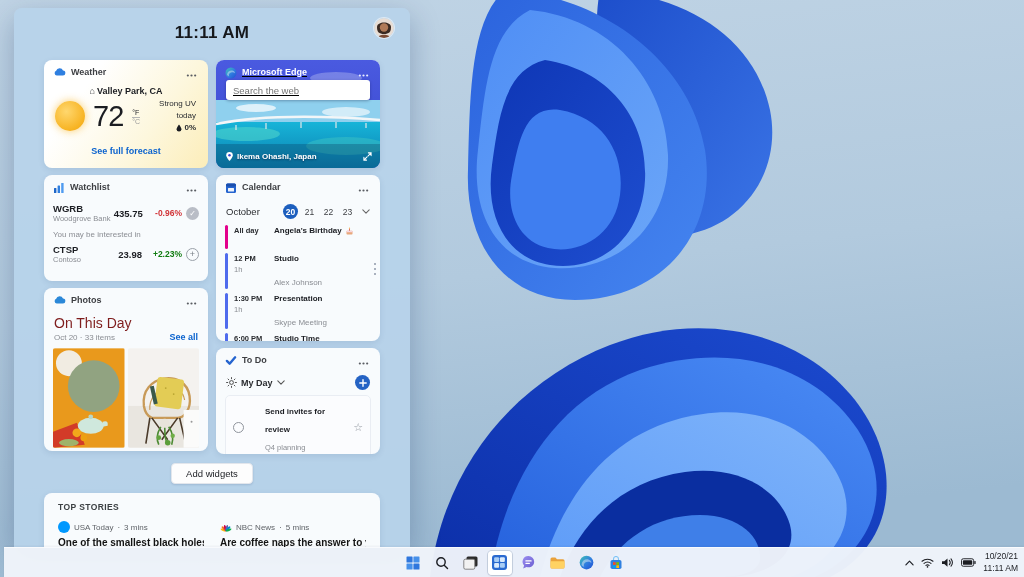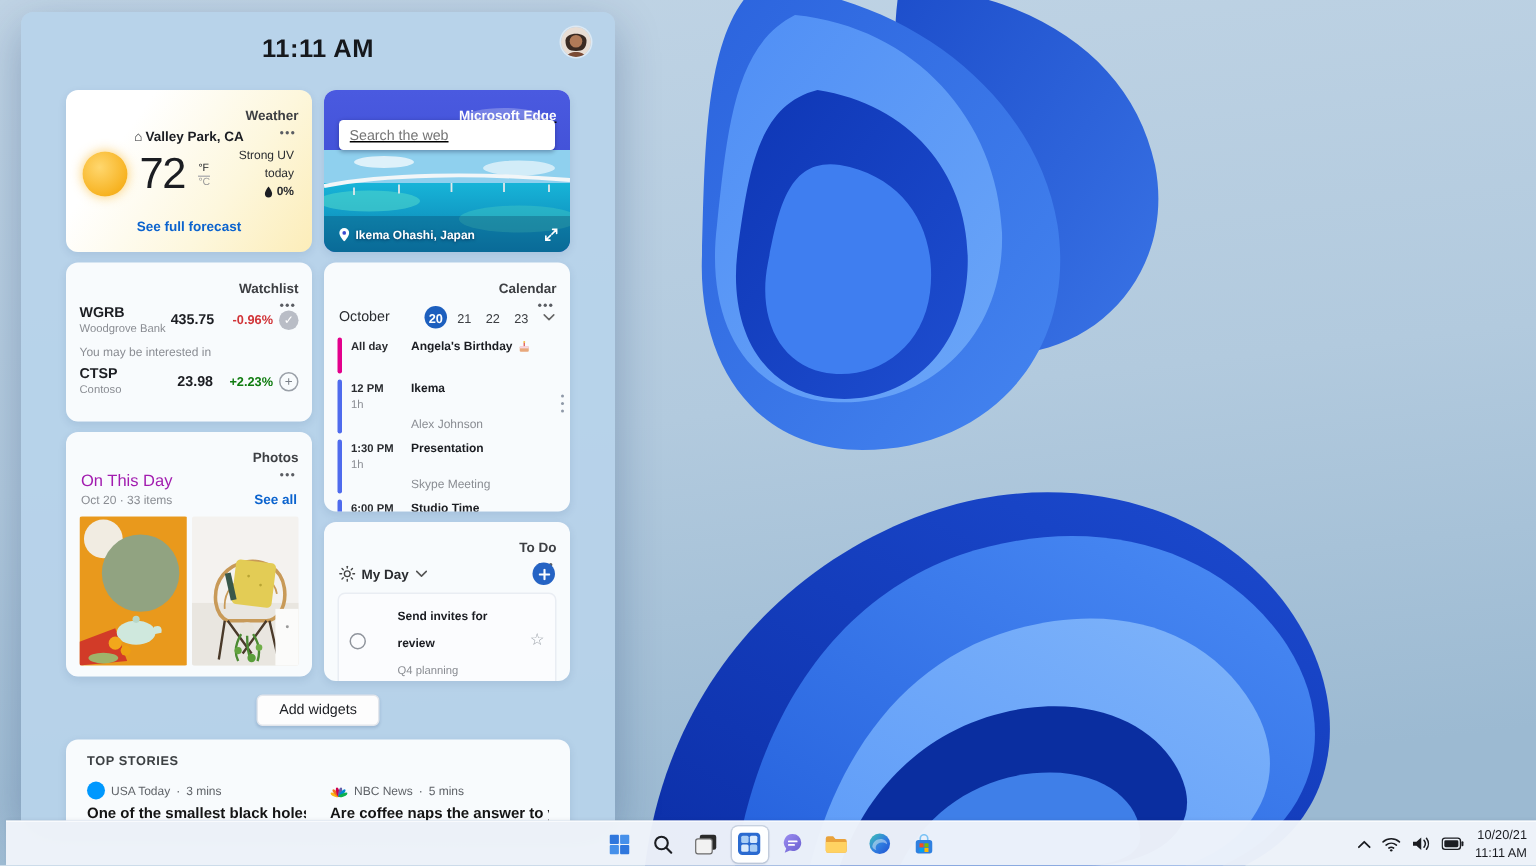--- a/index.html
+++ b/index.html
@@ -20,21 +20,21 @@
     overflow:hidden;
   }
   .panel-header{ position:relative; height:26px; margin-bottom:14px; }
   .panel-time{ text-align:center; font-size:17px; font-weight:bold; color:#16181c; letter-spacing:.3px; line-height:26px; }
   .avatar{ position:absolute; right:-14px; top:-2px; width:20px; height:20px; border-radius:50%; overflow:hidden; cursor:pointer; box-shadow:0 0 0 1px rgba(255,255,255,.5); }
 
   .masonry{ display:flex; gap:8px; }
   .col{ display:flex; flex-direction:column; gap:7px; width:164px; }
 
   .card{ background:rgba(255,255,255,.9); border-radius:8px; box-shadow:0 2px 6px rgba(20,50,100,.10); padding:7px 9px; position:relative; overflow:hidden; }
-  .card-head{ display:flex; align-items:flex-end; gap:5px; height:16px;flex-direction:column; }
+  .card-head{ display:flex; align-items:flex-start; gap:5px; height:16px; }
   .card-title{ font-size:9px; font-weight:bold; color:#3d3f43; }
   .more-btn{ margin-left:auto; border:none; background:transparent; cursor:pointer; display:flex; align-items:center; justify-content:center; width:16px; height:16px; border-radius:50%; }
   .more-btn svg{ fill:#5a5d63; }
 
   
   .weather-card{ height:108px; background:linear-gradient(125deg,#ffffff 25%,#fdf7dd 65%,#fcedb9 100%); display:flex; flex-direction:column; }
   .w-loc{ text-align:center; font-size:9px; font-weight:bold; color:#1b1d22; margin-top:3px; }
   .w-loc .home-glyph{ font-size:9px; margin-right:2px; }
   .w-body{ display:flex; align-items:center; gap:8px; margin-top:2px; padding:0 2px; }
   .sun{ width:30px; height:30px; border-radius:50%; background:radial-gradient(circle at 38% 35%, #ffd76e, #f7b322 70%, #eda012); box-shadow:0 0 8px rgba(250,190,60,.75); flex:0 0 auto; }
@@ -83,21 +83,21 @@
   .ev-time{ width:34px; font-size:7.5px; color:#2a2c30; font-weight:bold; line-height:1.5; flex:0 0 auto; }
   .ev-time .ev-dur{ font-weight:normal; color:#8a8d93; }
   .ev-text{ font-size:8px; line-height:1.5; }
   .ev-title{ font-weight:bold; color:#1b1d22; display:flex; align-items:center; gap:3px; }
   .ev-sub{ color:#8a8d93; }
   .cal-scroll{ position:absolute; right:4px; top:88px; display:flex; flex-direction:column; gap:3px; }
   .cal-scroll i{ width:2px; height:2px; border-radius:50%; background:#8f99a8; }
 
   
   .photos-card{ height:163px; }
-  .ph-heading{ font-size:11px; color:#a21caf; margin-top:4px; padding-left:1px; }
+  .ph-heading{ font-size:14px; color:#7f1d1d; margin-top:4px; padding-left:1px; }
   .ph-subrow{ display:flex; align-items:baseline; margin-top:1px; padding:0 1px; }
   .ph-subtitle{ font-size:8px; color:#8a8d93; }
   .ph-seeall{ margin-left:auto; font-size:9px; font-weight:bold; color:#0b63ce; cursor:pointer; text-decoration:none; }
   .ph-grid{ display:flex; gap:3px; margin-top:6px; }
   .ph-grid svg{ border-radius:2px; }
 
   
   .todo-card{ height:106px; }
   .myday-row{ display:flex; align-items:center; gap:4px; margin-top:4px; padding:0 1px; }
   .myday-label{ font-size:9px; font-weight:bold; color:#2a2c30; }
@@ -433,21 +433,21 @@
                       <rect x="2" y="5" width="8" height="2" fill="#f7d6e0"></rect>
                       <rect x="5.4" y="2" width="1.2" height="3" fill="#e05c5c"></rect>
                       <circle cx="6" cy="1.4" r="0.9" fill="#f5b83d"></circle>
                     </svg>
               </span>
                 </span>
             </div>
             <div class="event-row">
               <span class="ev-bar" style="background-color: rgb(79, 107, 237);"></span>
               <span class="ev-time"><span>12 PM</span><br><span class="ev-dur">1h</span></span>
-              <span class="ev-text"><span class="ev-title">Ikema</span><br><span class="ev-sub">Alex Johnson</span></span>
+              <span class="ev-text"><span class="ev-title">Studio</span><br><span class="ev-sub">Alex Johnson</span></span>
             </div>
             <div class="event-row">
               <span class="ev-bar" style="background-color: rgb(79, 107, 237);"></span>
               <span class="ev-time"><span>1:30 PM</span><br><span class="ev-dur">1h</span></span>
               <span class="ev-text"><span class="ev-title">Presentation</span><br><span class="ev-sub">Skype Meeting</span></span>
             </div>
             <div class="event-row">
               <span class="ev-bar" style="background-color: rgb(79, 107, 237);"></span>
               <span class="ev-time"><span>6:00 PM</span><br></span>
               <span class="ev-text"><span class="ev-title">Studio Time</span><br></span>

